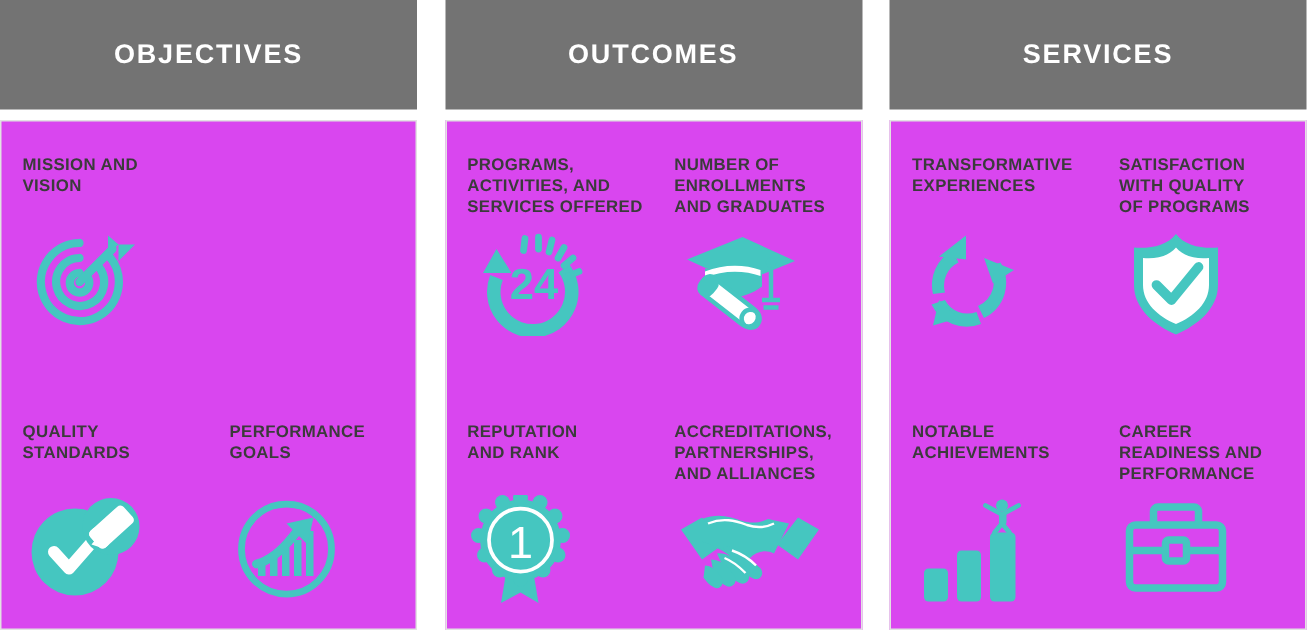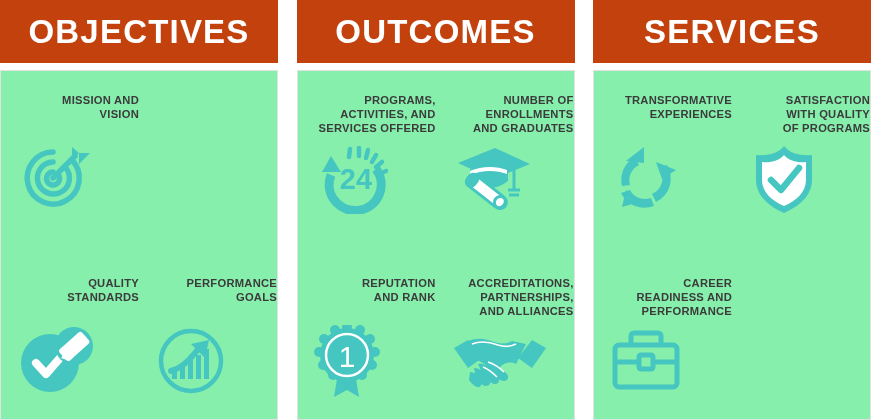--- a/index.html
+++ b/index.html
@@ -24,42 +24,41 @@
   }
 
   .column {
     width: 278px;
     height: 420px;
     display: flex;
     flex-direction: column;
   }
 
   .col-header {
-    height: 63px;
-    background: #c2410c;
+    height: 73px;
+    background: #737373;
     color: #ffffff;
     display: flex;
     align-items: center;
     justify-content: center;
     letter-spacing: 1.2px;
-    font-size: 33px;
+    font-size: 18px;
     font-weight: bold;
     flex: none;
   }
 
   .col-body {
     margin-top: 7px;
     flex: 1 1 auto;
     border: 1px solid #e2e2e2;
     box-sizing: border-box;
-    background: #86efac;
+    background: #d946ef;
     display: flex;
     flex-direction: column;
     padding: 22px 0 0 0;
-    text-align: right;
   }
 
   .cell-row {
     display: flex;
     flex: 1 1 0;
   }
   .cell-row.row-two { padding-top: 4px; margin-top: 36px; }
 
   .cell {
     width: 50%;
@@ -293,20 +292,39 @@
               <path d="M36 4 C30 12 18 14 8 13 L8 38 C8 54 22 65 36 71 C50 65 64 54 64 38 L64 13 C54 14 42 12 36 4 Z" fill="#45c6c0"></path>
               <path d="M36 13 C31 19 22 21 14 20 L14 38 C14 50 24 59 36 64 C48 59 58 50 58 38 L58 20 C50 21 41 19 36 13 Z" fill="#ffffff"></path>
               <path d="M23 38 L33 48 L51 26" fill="none" stroke="#45c6c0" stroke-width="6.5" stroke-linecap="round" stroke-linejoin="round"></path>
             </svg>
           </div>
         </div>
       </div>
 
       <div class="cell-row row-two">
         <div class="cell">
+          <div class="cell-label">NOTABLE
+ACHIEVEMENTS</div>
+          <div class="cell-icon">
+            <svg width="86" height="74" viewBox="0 0 86 74">
+              <g fill="#45c6c0">
+                <rect x="6" y="50" width="16" height="22" rx="3"></rect>
+                <rect x="28" y="38" width="16" height="34" rx="3"></rect>
+                <rect x="50" y="26" width="17" height="46" rx="3"></rect>
+                <circle cx="58" cy="8" r="4"></circle>
+                <rect x="56" y="12" width="5" height="9" rx="2"></rect>
+                <path d="M58 14 L47 8" stroke="#45c6c0" stroke-width="3.2" stroke-linecap="round"></path>
+                <path d="M58 14 L69 8" stroke="#45c6c0" stroke-width="3.2" stroke-linecap="round"></path>
+                <path d="M58 20 L53 26" stroke="#45c6c0" stroke-width="3.2" stroke-linecap="round"></path>
+                <path d="M58 20 L63 26" stroke="#45c6c0" stroke-width="3.2" stroke-linecap="round"></path>
+              </g>
+            </svg>
+          </div>
+        </div>
+        <div class="cell">
           <div class="cell-label">CAREER
 READINESS AND
 PERFORMANCE</div>
           <div class="cell-icon">
             <svg width="80" height="68" viewBox="0 0 80 68">
               <g fill="none" stroke="#45c6c0" stroke-width="5">
                 <rect x="5" y="18" width="62" height="42" rx="4"></rect>
                 <path d="M21 18 L21 9 A3 3 0 0 1 24 6 L48 6 A3 3 0 0 1 51 9 L51 18"></path>
                 <line x1="5" y1="35" x2="29" y2="35"></line>
                 <line x1="43" y1="35" x2="67" y2="35"></line>

